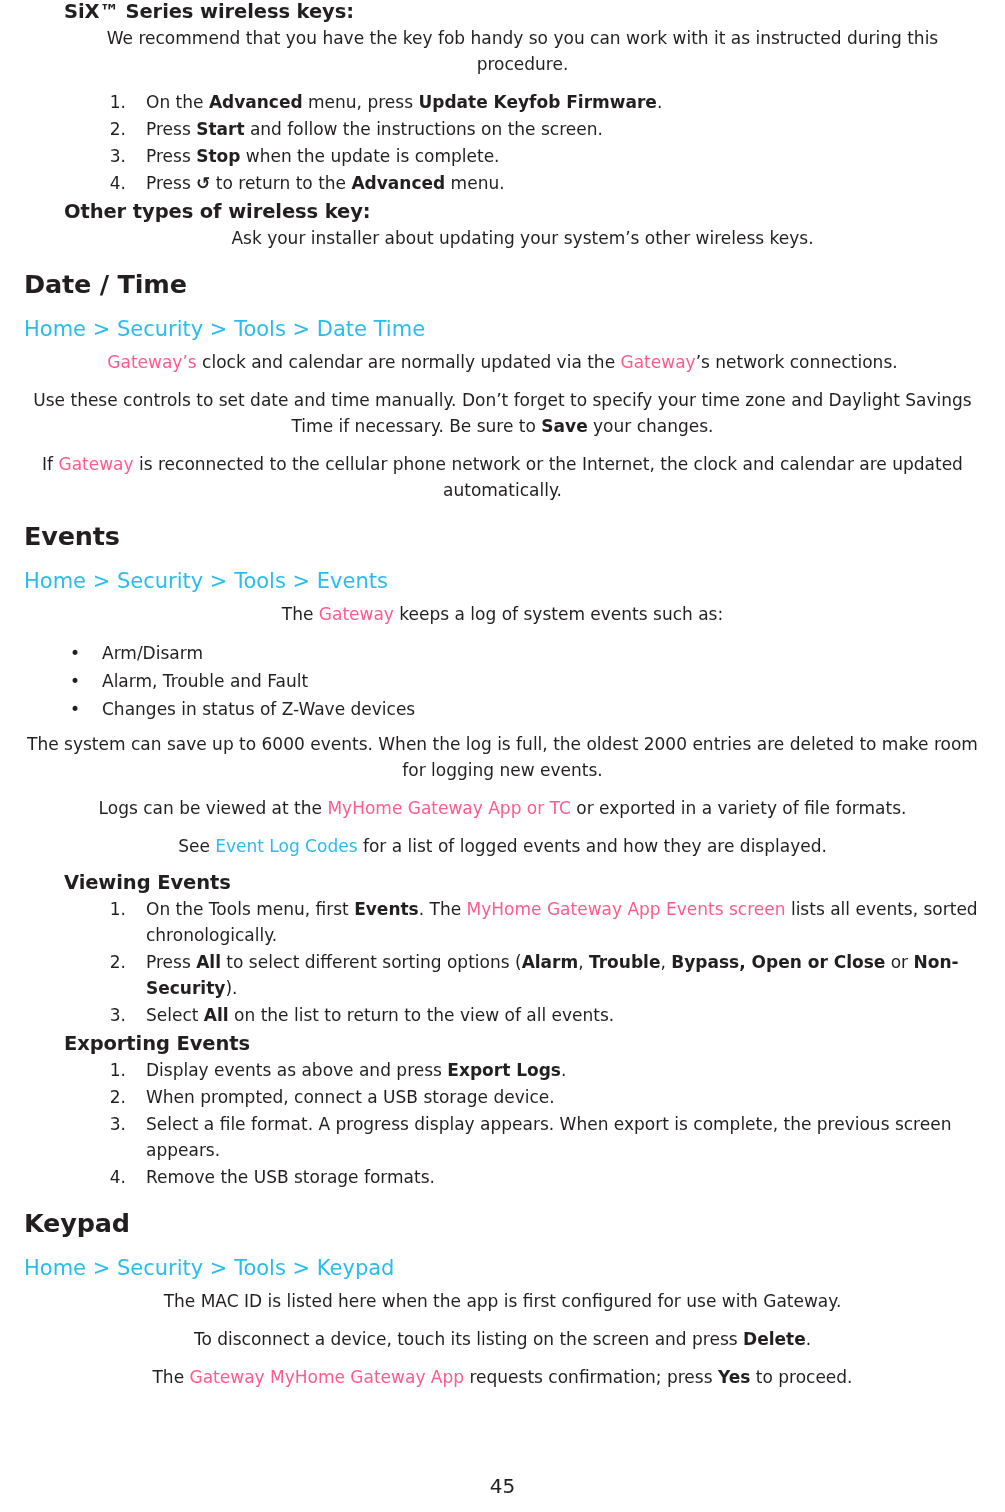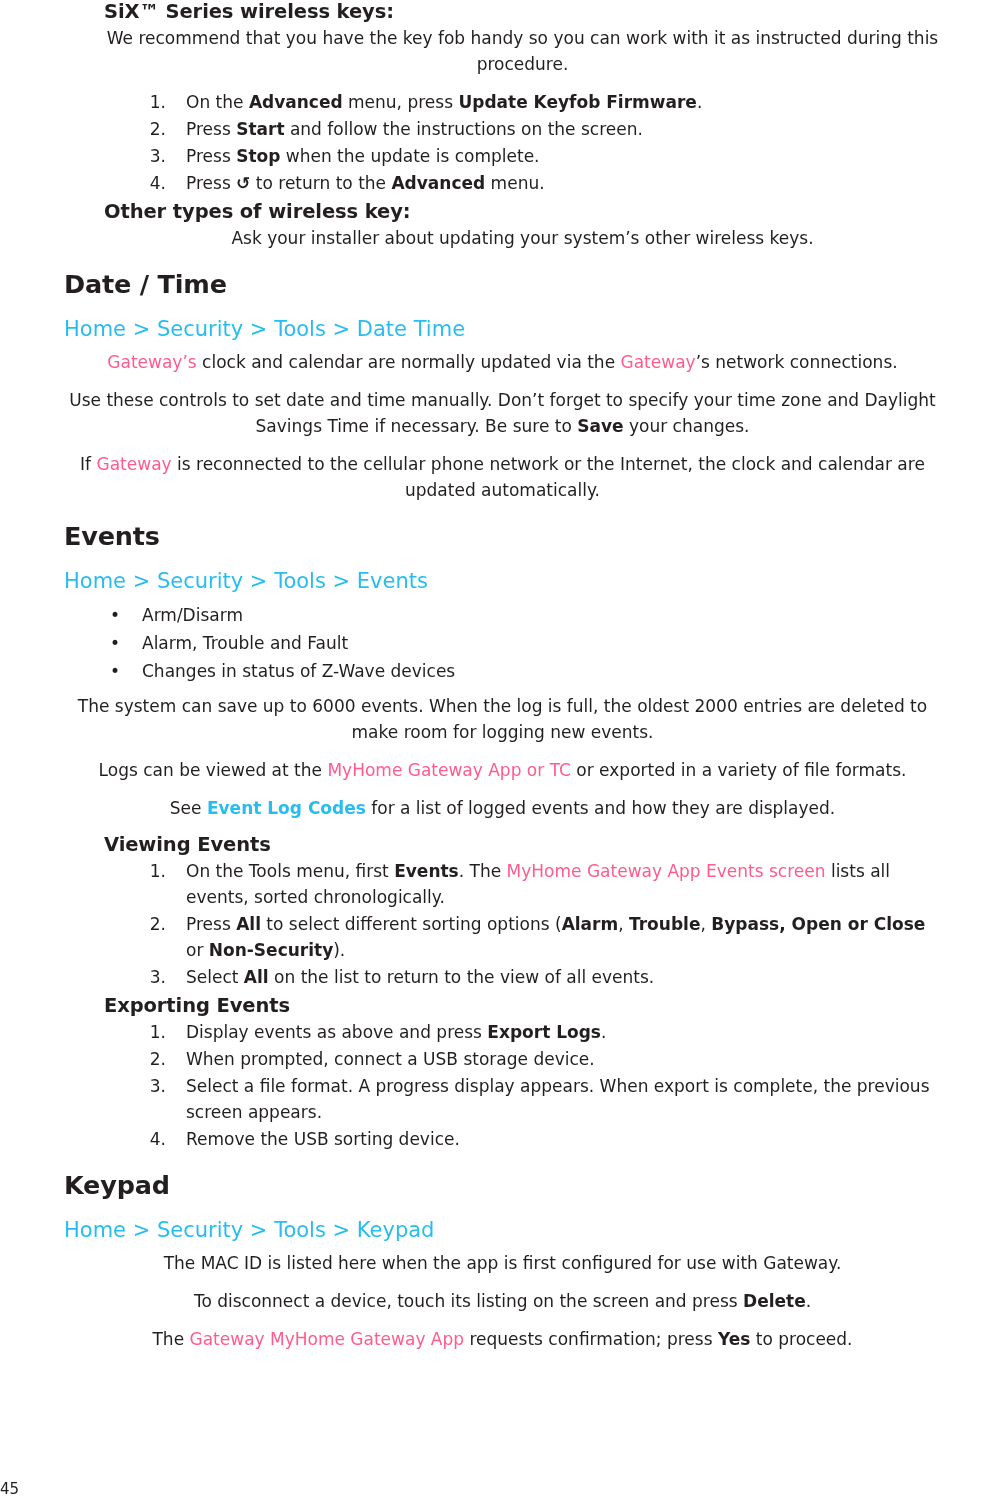--- a/index.html
+++ b/index.html
@@ -12,21 +12,21 @@
     height: 1512px;
     position: relative;
     font-family: "DejaVu Sans", sans-serif;
     color: #231f20;
   }
   .page {
     position: relative;
     width: 1005px;
     height: 1512px;
     box-sizing: border-box;
-    padding: 0 64px;
+    padding: 0 24px;
   }
   
   .h-sub {
     font-size: 19.5px;
     font-weight: bold;
     margin: 0 0 2px 40px;
     letter-spacing: -0.1px;
   }
   .h1 {
     font-size: 25.5px;
@@ -88,21 +88,22 @@
     position: absolute;
     left: 46px;
     top: 0;
     font-size: 17px;
   }
   .pagenum {
     position: absolute;
     bottom: 14px;
     left: 0;
     width: 1005px;
-    font-size: 15px;
+    text-align: center;
+    font-size: 20px;
     color: #231f20;
   }
   .back-glyph { font-family: "DejaVu Sans", sans-serif; }
 </style>
 </head>
 <body>
 
 <div class="page">
 
   <div class="h-sub">SiX™ Series wireless keys:</div>
@@ -135,32 +136,33 @@
 
   <p class="body"><span class="pk">Gateway’s</span><span> clock and calendar are normally updated via the </span><span class="pk">Gateway</span><span>’s network connections.</span></p>
 
   <p class="body"><span>Use these controls to set date and time manually. Don’t forget to specify your time zone and Daylight Savings Time if necessary. Be sure to </span><b>Save</b><span> your changes.</span></p>
 
   <p class="body"><span>If </span><span class="pk">Gateway</span><span> is reconnected to the cellular phone network or the Internet, the clock and calendar are updated automatically.</span></p>
 
   <h1 class="h1">Events</h1>
   <div class="breadcrumb">Home &gt; Security &gt; Tools &gt; Events</div>
 
+  <p class="body tight"><span>The </span><span class="pk">Gateway</span><span> keeps a log of system events such as:</span></p>
 
   <ul class="bul">
     <li><span class="dot">•</span><span>Arm/Disarm</span></li>
     <li><span class="dot">•</span><span>Alarm, Trouble and Fault</span></li>
     <li><span class="dot">•</span><span>Changes in status of Z-Wave devices</span></li>
   </ul>
 
   <p class="body">The system can save up to 6000 events. When the log is full, the oldest 2000 entries are deleted to make room for logging new events.</p>
 
   <p class="body"><span>Logs can be viewed at the </span><span class="pk">MyHome Gateway App or TC</span><span> or exported in a variety of file formats.</span></p>
 
-  <p class="body"><span>See </span><span class="cy" style="font-weight:bold">Event Log Codes</span><span> for a list of logged events and how they are displayed.</span></p>
+  <p class="body"><span>See </span><span class="cy" style="font-weight:normal">Event Log Codes</span><span> for a list of logged events and how they are displayed.</span></p>
 
   <div class="h-sub">Viewing Events</div>
   <ol class="num">
     <li>
       <span class="marker">1.</span>
       <span><span>On the Tools menu, first </span><b>Events</b><span>. The </span><span class="pk">MyHome Gateway App Events screen</span><span> lists all events, sorted chronologically.</span></span>
     </li>
     <li>
       <span class="marker">2.</span>
       <span><span>Press </span><b>All</b><span> to select different sorting options (</span><b>Alarm</b><span>, </span><b>Trouble</b><span>, </span><b>Bypass, Open or Close</b><span> or </span><b>Non-Security</b><span>).</span></span>
@@ -180,21 +182,21 @@
     <li>
       <span class="marker">2.</span>
       <span>When prompted, connect a USB storage device.</span>
     </li>
     <li>
       <span class="marker">3.</span>
       <span>Select a file format. A progress display appears. When export is complete, the previous screen appears.</span>
     </li>
     <li>
       <span class="marker">4.</span>
-      <span>Remove the USB sorting device.</span>
+      <span>Remove the USB storage formats.</span>
     </li>
   </ol>
 
   <h1 class="h1">Keypad</h1>
   <div class="breadcrumb">Home &gt; Security &gt; Tools &gt; Keypad</div>
 
 
   <p class="body">The MAC ID is listed here when the app is first configured for use with Gateway.</p>
 
   <p class="body"><span>To disconnect a device, touch its listing on the screen and press </span><b>Delete</b><span>.</span></p>

